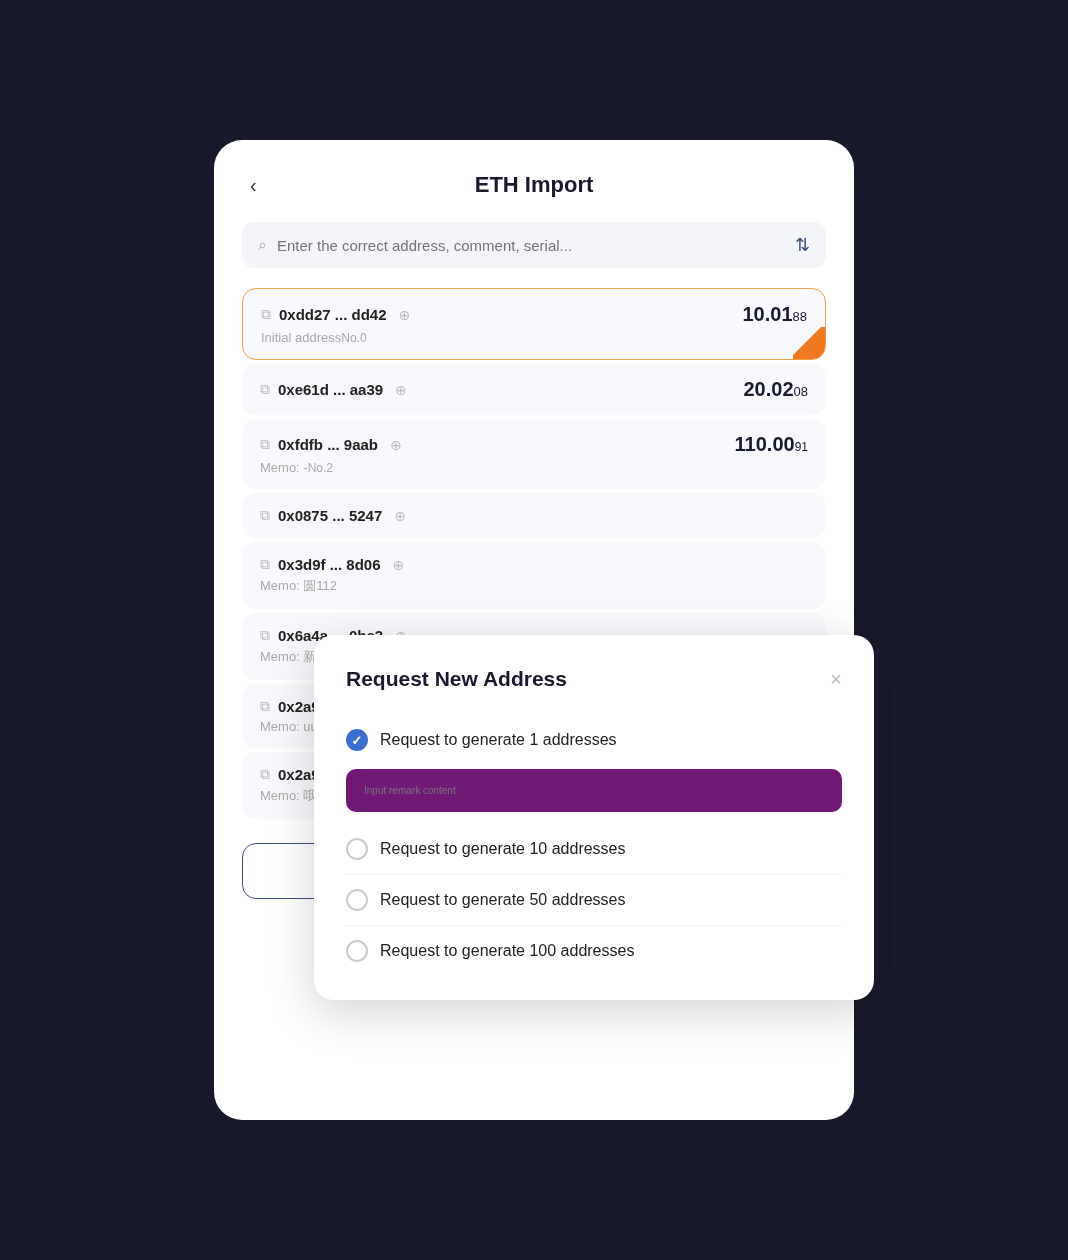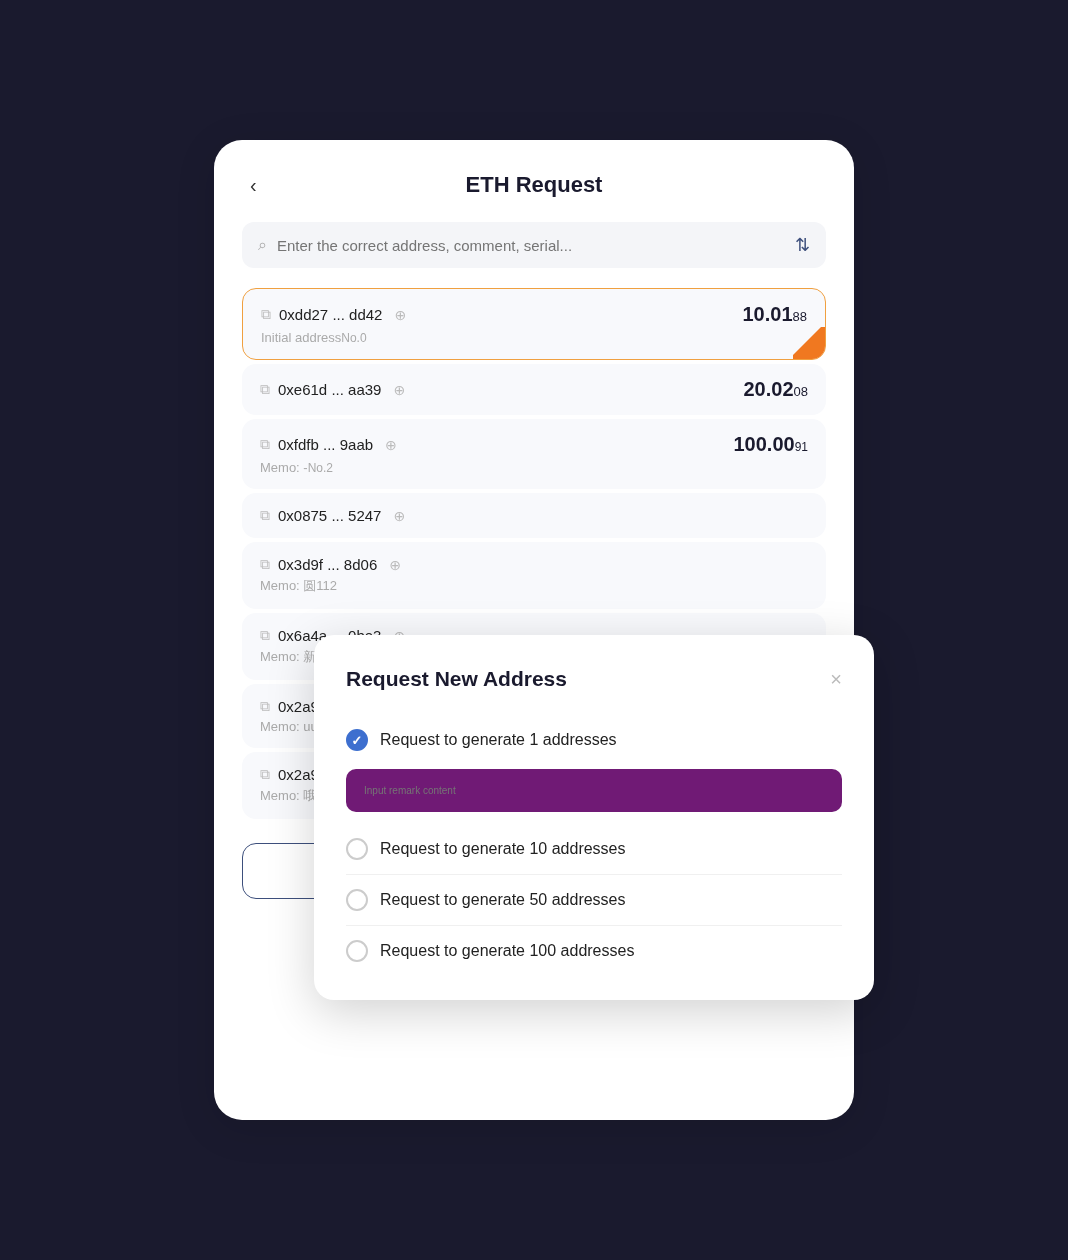--- a/index.html
+++ b/index.html
@@ -113,21 +113,21 @@
 
     .copy-icon {
       color: #bbb;
       font-size: 14px;
       cursor: pointer;
     }
 
     .address-text {
       font-size: 15px;
       color: #222;
-      font-weight: 400;
+      font-weight: 700;
     }
 
     .search-addr-icon {
       color: #bbb;
       font-size: 14px;
       cursor: pointer;
       margin-left: 4px;
     }
 
     .address-item-bottom {
@@ -295,21 +295,21 @@
       background: #f0f0f0;
       margin: 4px 0;
     }
   </style>
 </head>
 <body>
 
 <div class="main-card">
   <div class="header">
     <button class="back-btn">‹</button>
-    <span class="page-title">ETH Request</span>
+    <span class="page-title">ETH Import</span>
   </div>
 
   <div class="search-bar">
     <span class="search-icon">⌕</span>
     <input class="search-input" type="text" placeholder="Enter the correct address, comment, serial..." style="">
     <span class="filter-icon">⇅</span>
   </div>
 
   <div class="address-list" id="address-list">
       <div class="address-item active">
@@ -338,21 +338,21 @@
       </div>
 
     </div>
       <div class="address-item">
       <div class="address-item-top">
         <div class="address-left">
           <span class="copy-icon">⧉</span>
           <span class="address-text">0xfdfb ... 9aab</span>
           <span class="search-addr-icon">⊕</span>
         </div>
-        <span><span style="font-size:20px;font-weight:700;color:#1a1a2e">100.00</span><span style="font-size:12px;color:#1a1a2e">91</span></span>
+        <span><span style="font-size:20px;font-weight:700;color:#1a1a2e">110.00</span><span style="font-size:12px;color:#1a1a2e">91</span></span>
       </div>
       <div class="address-item-bottom">
         <span class="memo-text">Memo: -</span>
         <span class="no-badge">No.2</span>
       </div>
 
     </div>
       <div class="address-item">
       <div class="address-item-top">
         <div class="address-left">

